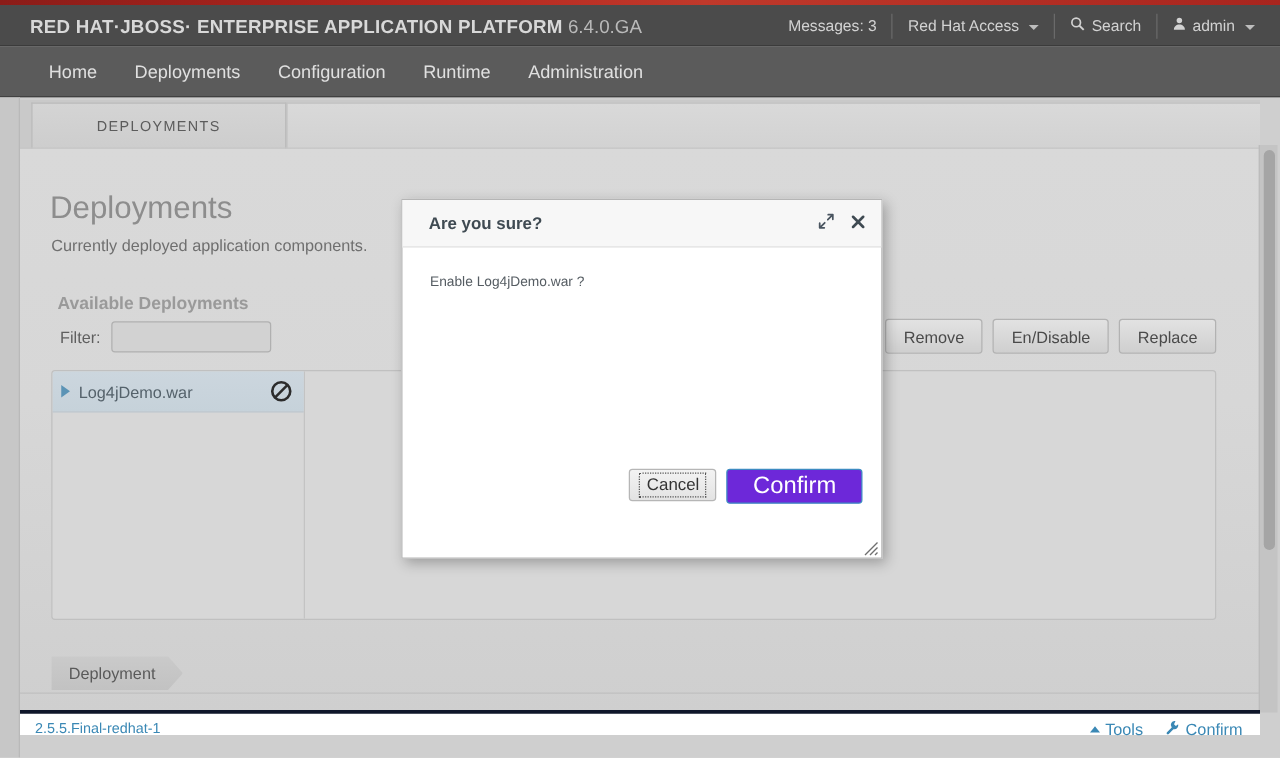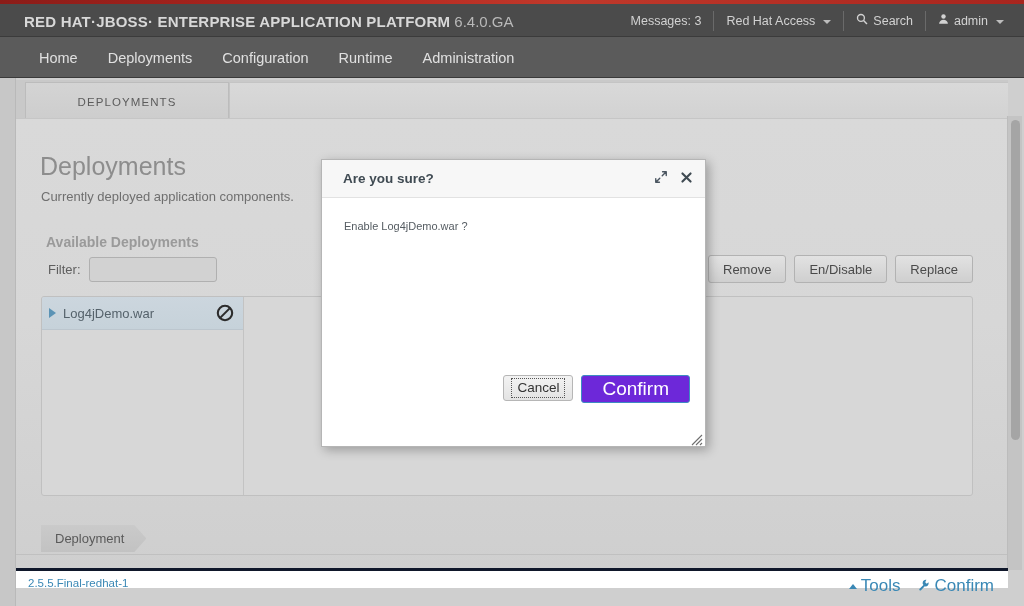--- a/index.html
+++ b/index.html
@@ -186,21 +186,21 @@
     position: absolute; left: 16px; top: 568px; width: 992px; height: 20px;
     background: #ffffff; border-top: 3px solid #0f172a;
   }
   .foot-left {
     position: absolute; left: 12px; top: 6px;
     font-size: 11.5px; color: #3a88b5;
   }
   .foot-right {
     position: absolute; right: 14px; top: 5px;
     display: flex; align-items: center; gap: 18px;
-    font-size: 17px; color: #3a88b5;
+    font-size: 13px; color: #3a88b5;
   }
   .foot-link { display: flex; align-items: center; gap: 4px; white-space: nowrap; }
   .caret-u {
     width: 0; height: 0;
     border-left: 4px solid transparent; border-right: 4px solid transparent;
     border-bottom: 5px solid #3a88b5;
   }
 
   
   .sbar {

